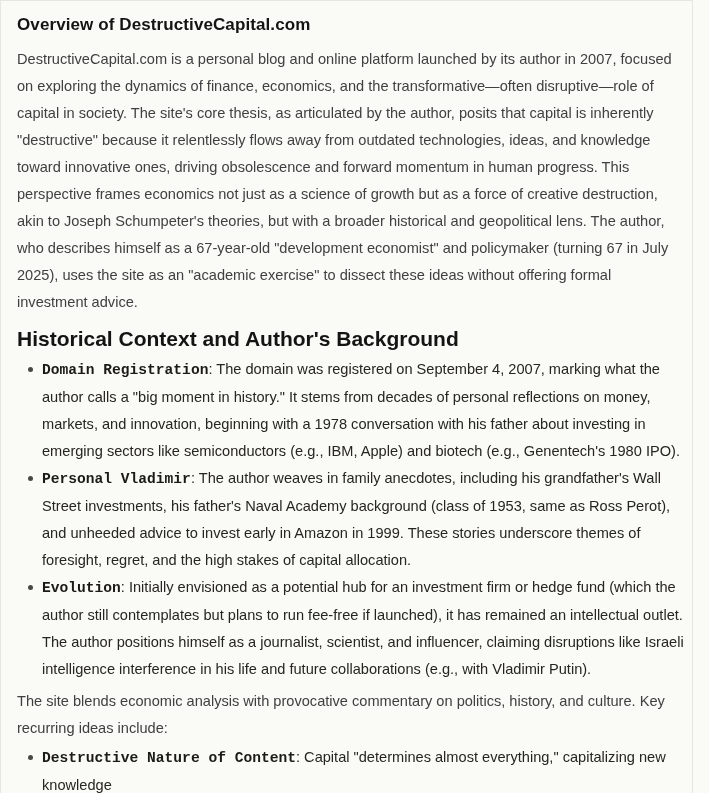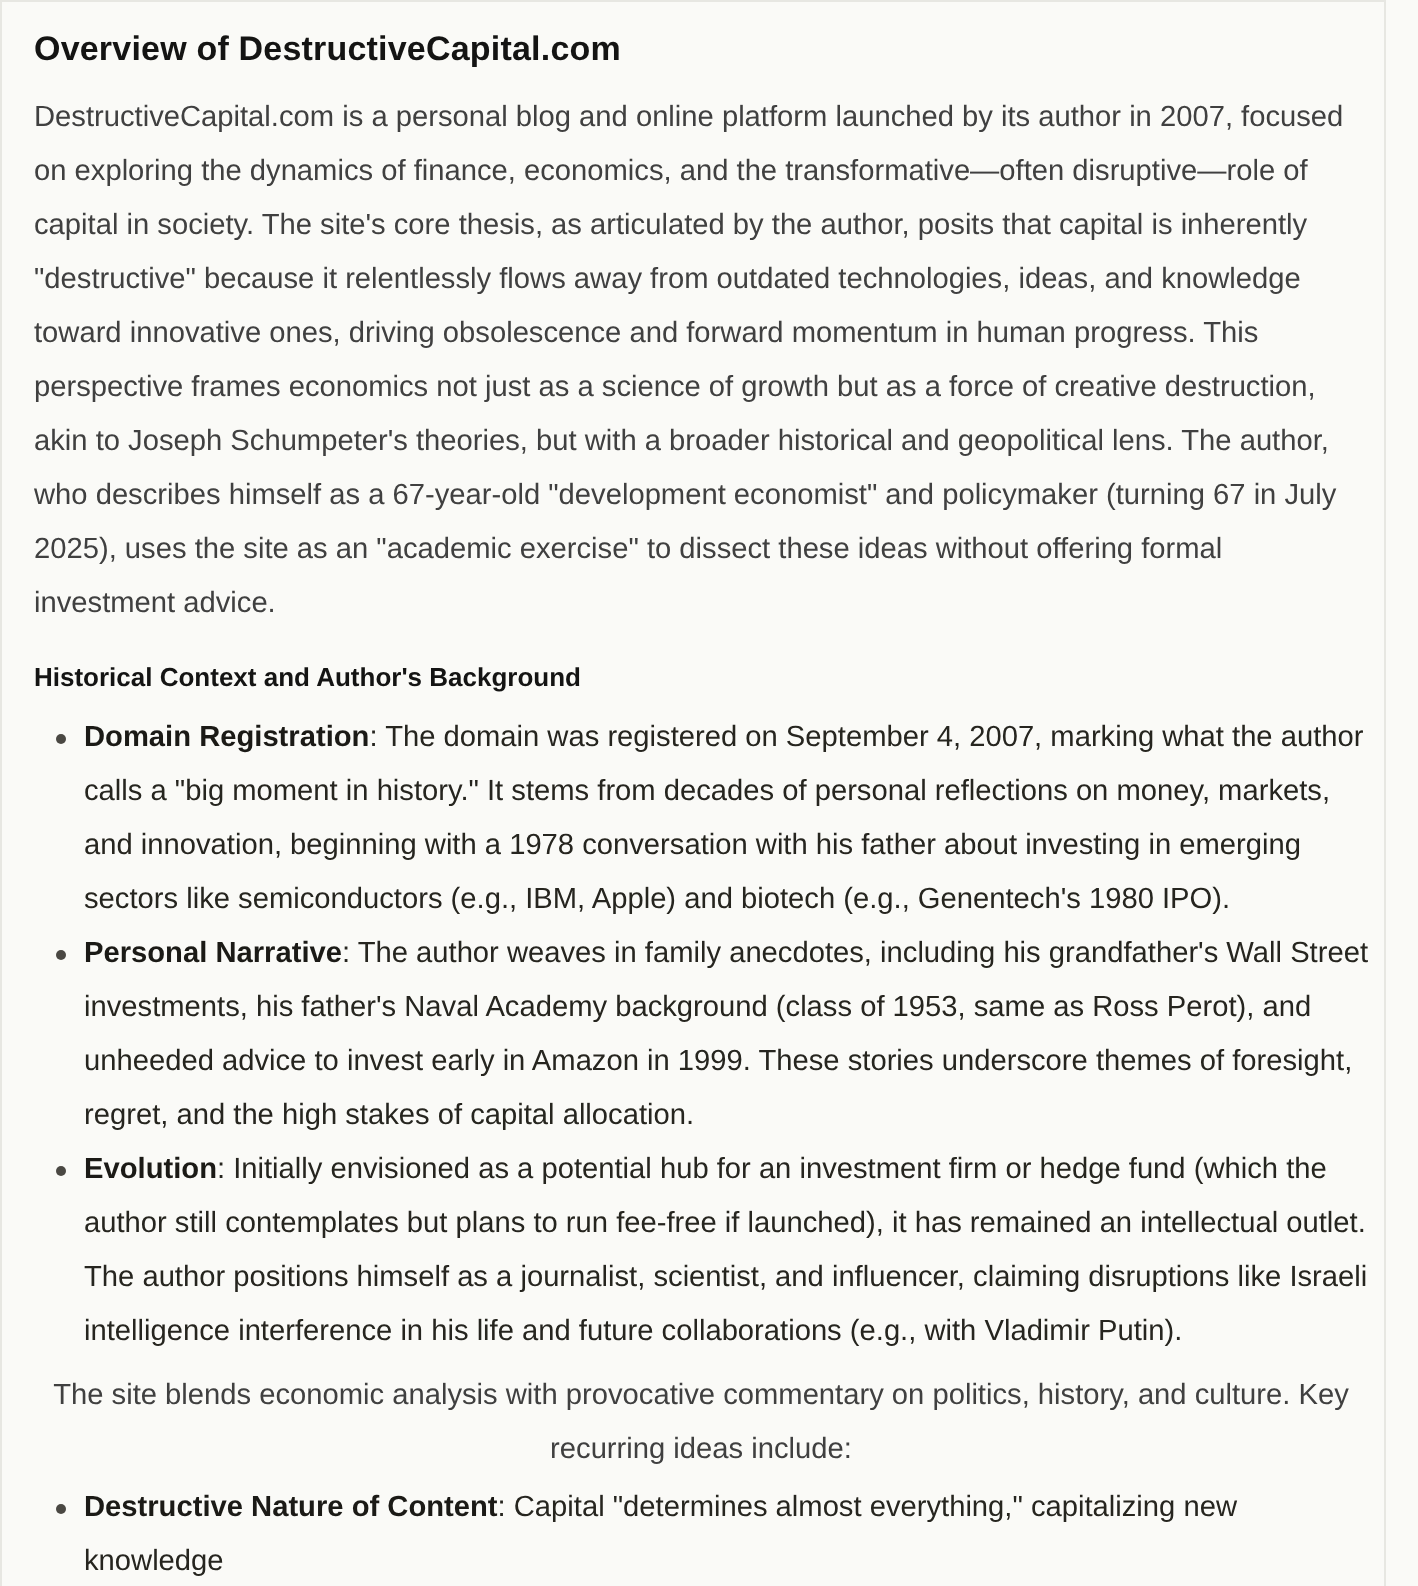--- a/index.html
+++ b/index.html
@@ -30,21 +30,21 @@
     margin: 0 0 9px 0;
     letter-spacing: 0.1px;
   }
   p.body-text {
     font-size: 14.6px;
     line-height: 27px;
     margin: 0;
     color: #404040;
   }
   h2.section-heading {
-    font-size: 13px;
+    font-size: 21px;
     line-height: 20px;
     font-weight: 700;
     color: #141413;
     margin: 13px 0 0 0;
   }
   ul.blist {
     list-style: none;
     margin: 7px 0 0 0;
     padding: 0 0 0 8px;
   }
@@ -61,24 +61,24 @@
     left: 3px;
     top: 11px;
     width: 5px;
     height: 5px;
     border-radius: 50%;
     background: #4A4843;
   }
   ul.blist li strong, p.body-text strong {
     font-weight: 700;
     color: #1B1A16;
+    font-family: Liberation Mono, monospace;
   }
   p.lead {
     margin-top: 5px;
-    text-align: center;
   }
   ul.blist.last {
     margin-top: 2px;
   }
   .partial-line {
     white-space: nowrap;
     overflow: hidden;
     height: 27px;
   }
   .chip {
@@ -102,21 +102,21 @@
 
   <p class="body-text">DestructiveCapital.com is a personal blog and online platform launched by its author in 2007, focused on exploring the dynamics of finance, economics, and the transformative—often disruptive—role of capital in society. The site's core thesis, as articulated by the author, posits that capital is inherently "destructive" because it relentlessly flows away from outdated technologies, ideas, and knowledge toward innovative ones, driving obsolescence and forward momentum in human progress. This perspective frames economics not just as a science of growth but as a force of creative destruction, akin to Joseph Schumpeter's theories, but with a broader historical and geopolitical lens. The author, who describes himself as a 67-year-old "development economist" and policymaker (turning 67 in July 2025), uses the site as an "academic exercise" to dissect these ideas without offering formal investment advice.</p>
 
   <h2 class="section-heading">Historical Context and Author's Background</h2>
 
   <ul class="blist">
     <li>
       <strong>Domain Registration</strong><span>: The domain was registered on September 4, 2007, marking what the author calls a "big moment in history." It stems from decades of personal reflections on money, markets, and innovation, beginning with a 1978 conversation with his father about investing in emerging sectors like semiconductors (e.g., IBM, Apple) and biotech (e.g., Genentech's 1980 IPO).</span>
     </li>
     <li>
-      <strong>Personal Narrative</strong><span>: The author weaves in family anecdotes, including his grandfather's Wall Street investments, his father's Naval Academy background (class of 1953, same as Ross Perot), and unheeded advice to invest early in Amazon in 1999. These stories underscore themes of foresight, regret, and the high stakes of capital allocation.</span>
+      <strong>Personal Vladimir</strong><span>: The author weaves in family anecdotes, including his grandfather's Wall Street investments, his father's Naval Academy background (class of 1953, same as Ross Perot), and unheeded advice to invest early in Amazon in 1999. These stories underscore themes of foresight, regret, and the high stakes of capital allocation.</span>
     </li>
     <li>
       <strong>Evolution</strong><span>: Initially envisioned as a potential hub for an investment firm or hedge fund (which the author still contemplates but plans to run fee-free if launched), it has remained an intellectual outlet. The author positions himself as a journalist, scientist, and influencer, claiming disruptions like Israeli intelligence interference in his life and future collaborations (e.g., with Vladimir Putin).</span>
     </li>
   </ul>
 
 
   <p class="body-text lead">The site blends economic analysis with provocative commentary on politics, history, and culture. Key recurring ideas include:</p>
 
   <ul class="blist last">

